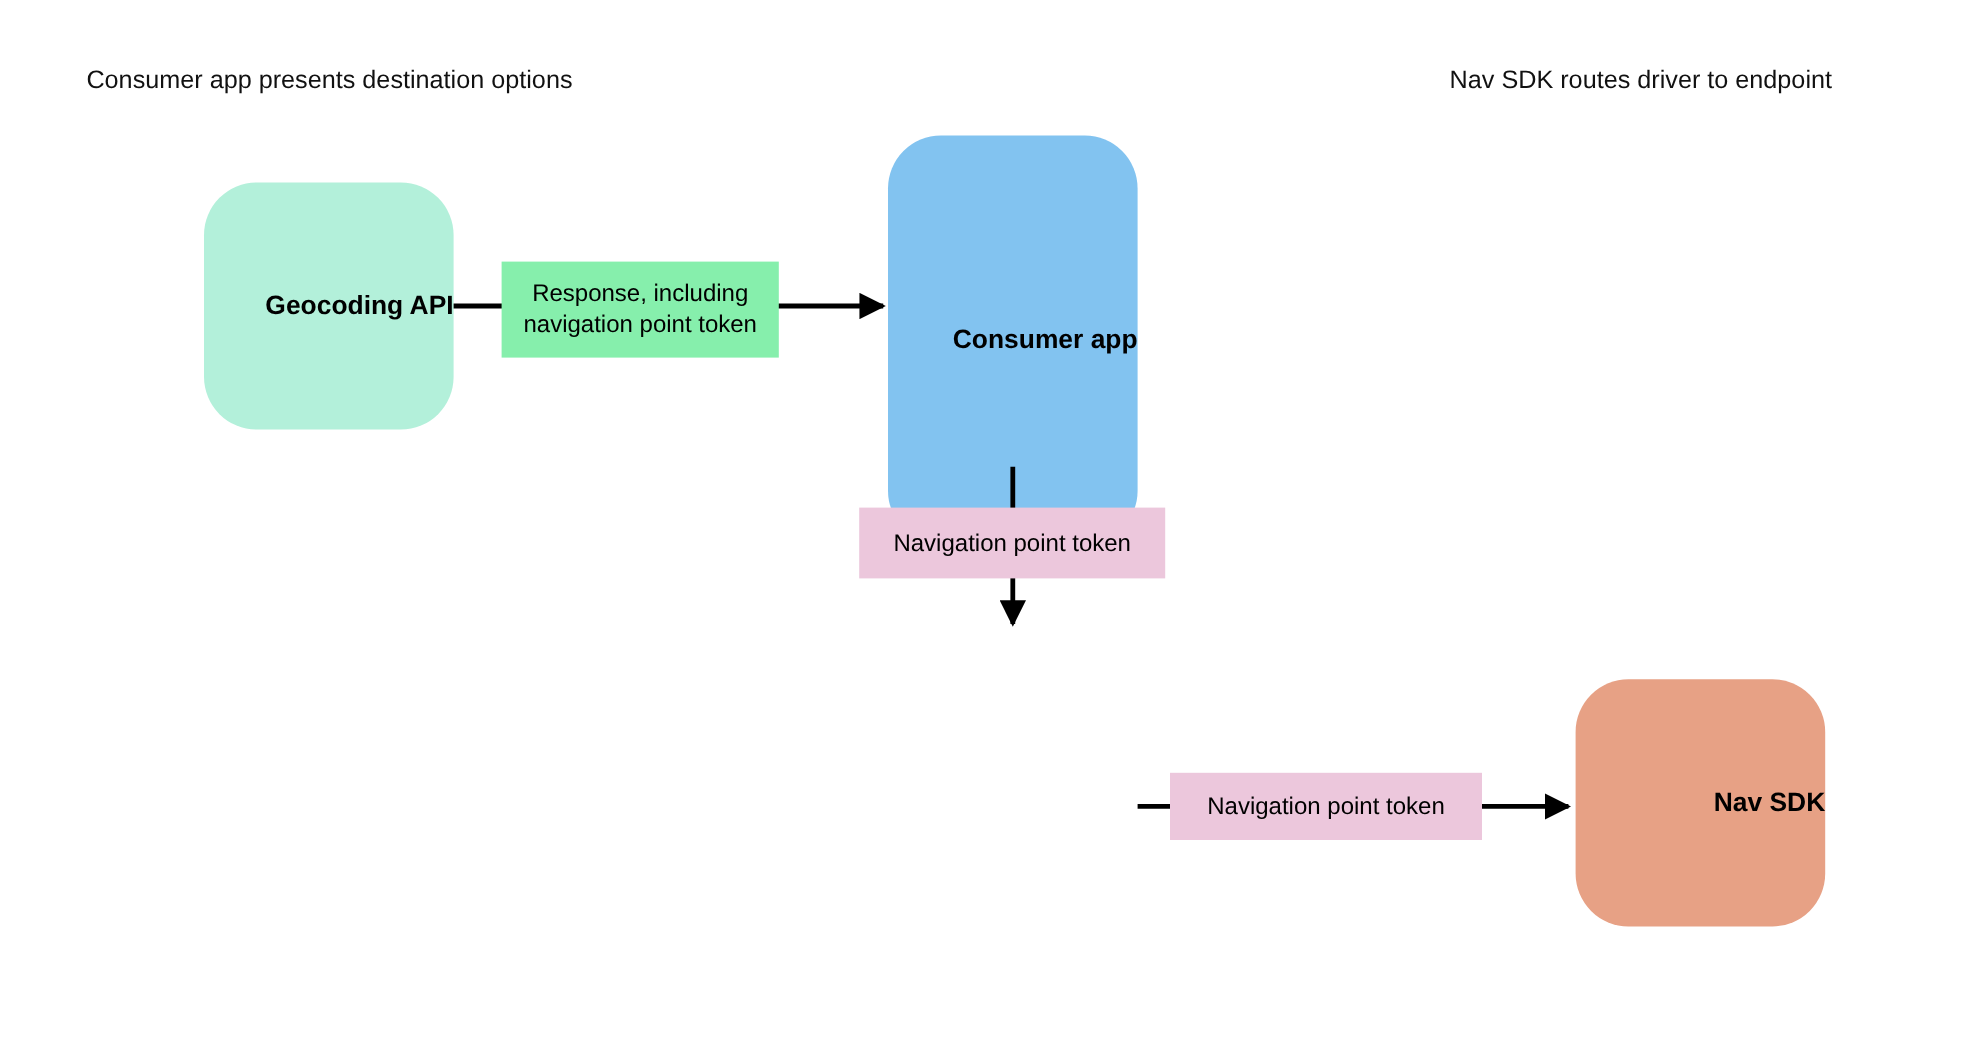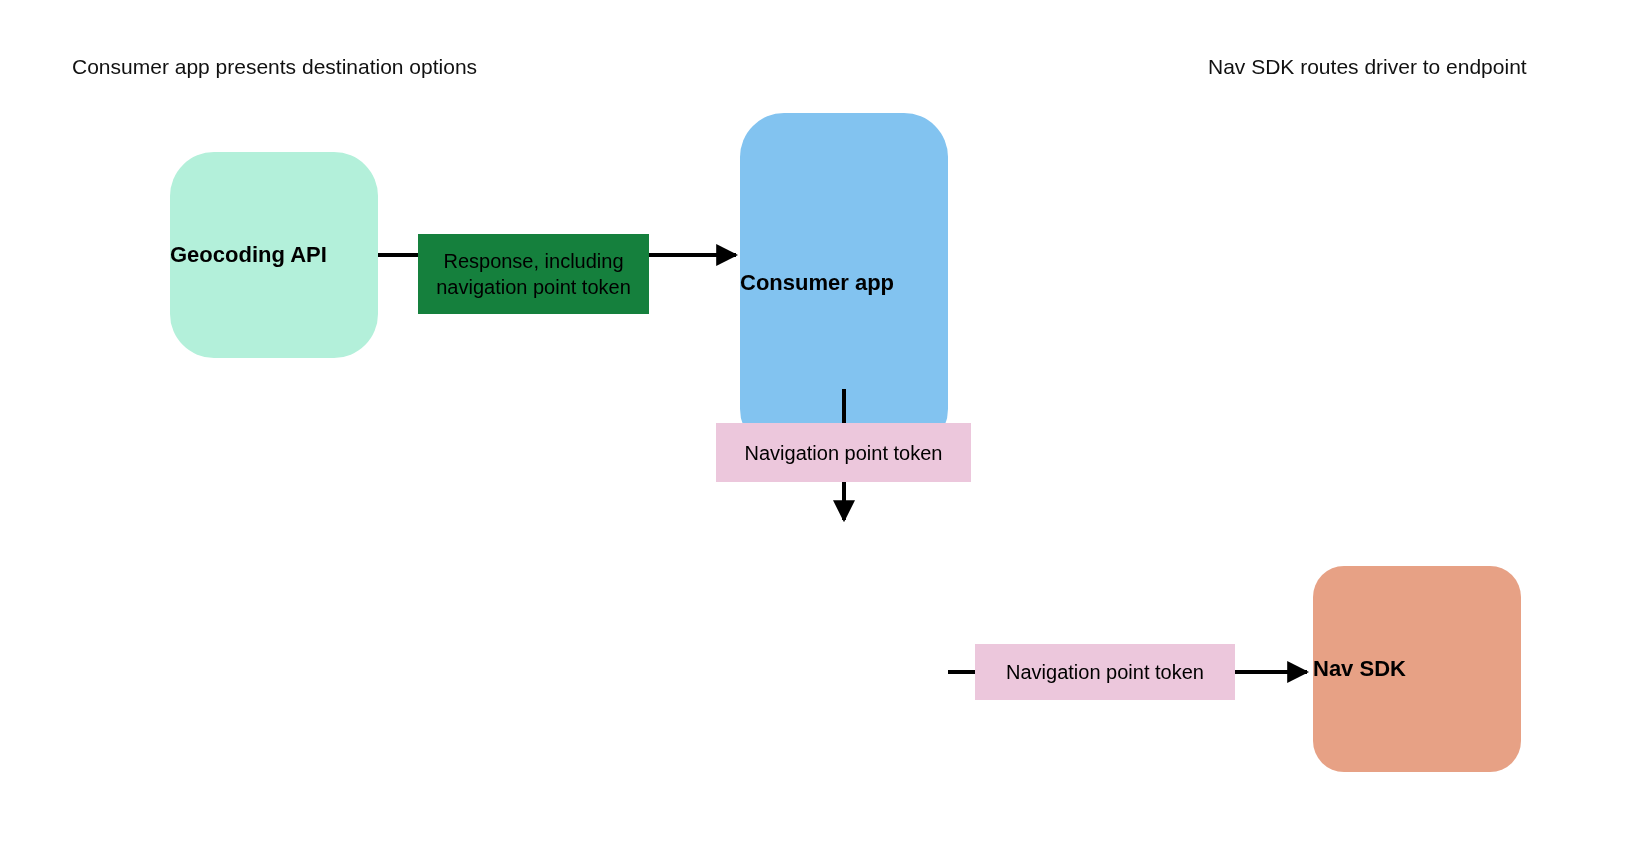--- a/index.html
+++ b/index.html
@@ -21,21 +21,21 @@
     font-size: 21px;
     line-height: 26px;
     color: #111111;
     white-space: nowrap;
   }
   .node {
     position: absolute;
     border-radius: 44px;
     display: flex;
     align-items: center;
-    justify-content: flex-start;
+    justify-content: flex-end;
     z-index: 1;
   }
   .node-label {
     font-size: 22px;
     font-weight: 700;
     color: #000000;
     text-align: center;
   }
   .edge-label {
     position: absolute;
@@ -90,23 +90,23 @@
 
   <div class="node node-geocoding" style="background-color: rgb(179, 240, 218);">
     <span class="node-label">Geocoding API</span>
   </div>
 
   <div class="node node-consumer" style="background-color: rgb(130, 195, 240);">
     <span class="node-label">Consumer app</span>
   </div>
 
 
-  <div class="node node-navsdk" style="background-color: rgb(231, 161, 133); border-radius: 31px;">
+  <div class="node node-navsdk" style="background-color: rgb(231, 161, 133);">
     <span class="node-label">Nav SDK</span>
   </div>
 
-  <div class="edge-label edge-label-1" style="background-color: #15803d; margin-top: 16px;">Response, including navigation point token</div>
+  <div class="edge-label edge-label-1" style="background-color: #86efac;">Response, including navigation point token</div>
 
   <div class="edge-label edge-label-2" style="background-color: rgb(236, 199, 220);">Navigation point token</div>
 
   <div class="edge-label edge-label-3" style="background-color: rgb(236, 199, 220);">Navigation point token</div>
 
 </div>
 
 </body></html>

